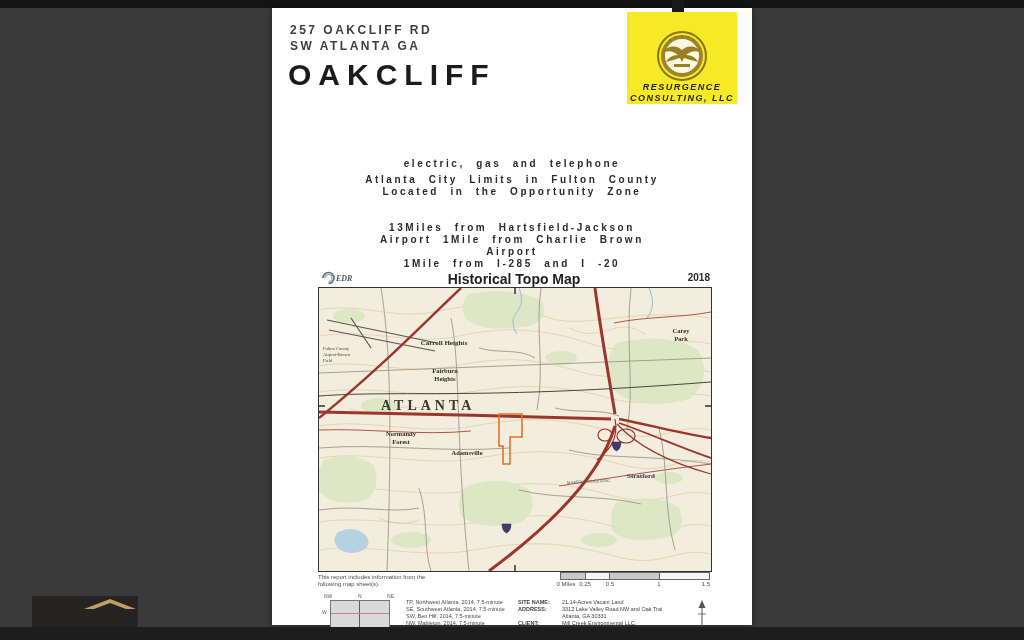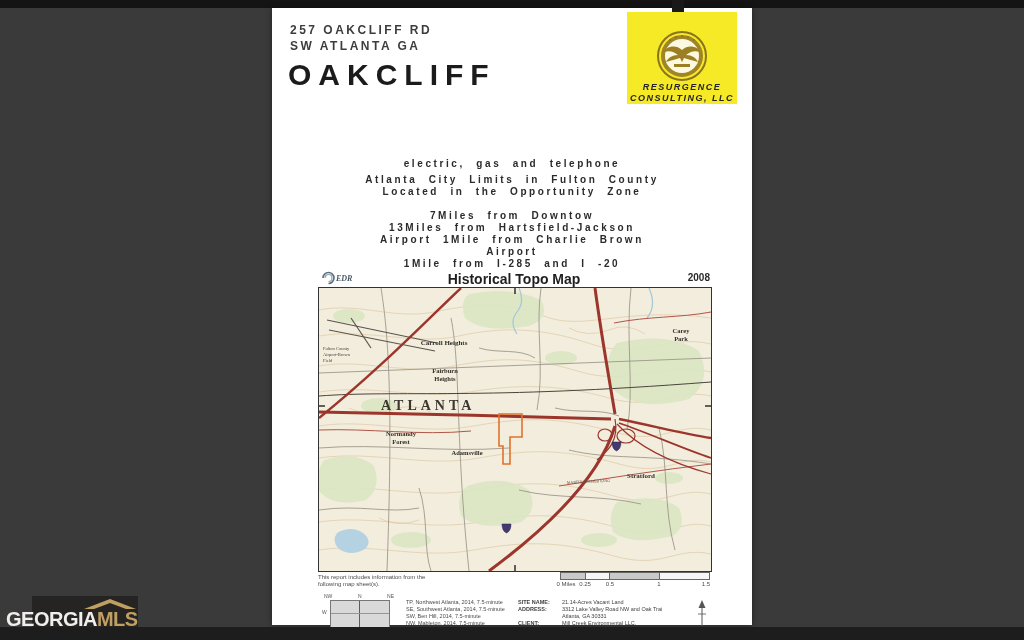--- a/index.html
+++ b/index.html
@@ -88,34 +88,33 @@
       <path d="M28,22 C22,16 12,18 10,24 C16,22 20,24 24,27 C18,27 14,30 12,34 C18,32 23,31 26,30
                L28,34 L30,30 C33,31 38,32 44,34 C42,30 38,27 32,27 C36,24 40,22 46,24 C44,18 34,16 28,22 Z" fill="#9b7f22"></path>
       <rect x="20" y="36" width="16" height="3" fill="#9b7f22"></rect>
     </svg>
     <div class="brand-line bl1">RESURGENCE</div>
     <div class="brand-line bl2">CONSULTING, LLC</div>
 
     <div class="detail" style="top:150px">electric, gas and telephone</div>
     <div class="detail" style="top:166px">Atlanta City Limits in Fulton County</div>
     <div class="detail" style="top:178px">Located in the Opportunity Zone</div>
-    <div class="detail" style="top:202px">7Miles from Downtow</div>
     <div class="detail" style="top:214px">13Miles from Hartsfield-Jackson</div>
     <div class="detail" style="top:226px">Airport 1Mile from Charlie Brown</div>
     <div class="detail" style="top:238px">Airport</div>
     <div class="detail" style="top:250px">1Mile from I-285 and I -20</div>
 
     <div class="map-head">
       <svg class="edr" width="34" height="15" viewBox="0 0 34 15">
         <path d="M3,8 a5.5,5.5 0 1 1 5.5,5.5" fill="none" stroke="#5b6f7e" stroke-width="1.6"></path>
         <path d="M5,8 a3.5,3.5 0 1 1 3.5,3.5" fill="none" stroke="#8fa0ab" stroke-width="1.2"></path>
         <text x="16" y="11" font-size="8" font-weight="bold" font-style="italic" fill="#4a5a66" font-family="Liberation Sans, sans-serif">EDR</text>
       </svg>
       <div class="map-title">Historical Topo Map</div>
-      <div class="map-year">2008</div>
+      <div class="map-year">2018</div>
     </div>
 
     <svg class="mapbox" viewBox="0 0 392 283" preserveAspectRatio="none">
       <rect x="0" y="0" width="392" height="283" fill="#f2eddc"></rect>
 
       <g fill="none" stroke="#c8a06b" stroke-width="0.5" opacity="0.65">
         <path d="M0,22 C40,14 75,32 115,24 S185,12 225,28 S305,18 392,30"></path>
         <path d="M0,48 C50,40 95,58 140,48 S225,40 272,56 S350,46 392,56"></path>
         <path d="M0,78 C45,70 85,88 135,78 S215,70 262,84 S345,74 392,84"></path>
         <path d="M0,104 C55,96 100,112 150,104 S240,96 290,110 S355,100 392,108"></path>
@@ -283,18 +282,17 @@
       <path d="M6,0 L2.5,8 L9.5,8 Z" fill="#555"></path>
       <line x1="2" y1="14" x2="10" y2="14" stroke="#555" stroke-width="0.8"></line>
     </svg>
   </div>
 
   <div class="mls">
     <div class="mls-box"></div>
     <svg class="mls-roof" width="56" height="12" viewBox="0 0 56 12">
       <path d="M2,11 L28,1 L54,11 L44,11 L28,5 L12,11 Z" fill="#bf9f62"></path>
     </svg>
-    <div class="mls-text"><span>GEORGIA</span><span class="mls-gold">MLS</span></div>
     <div class="mls-tag">REAL ESTATE SERVICES</div>
   </div>
 
   <div class="bottombar"></div>
 </div>
 
 </body></html>

